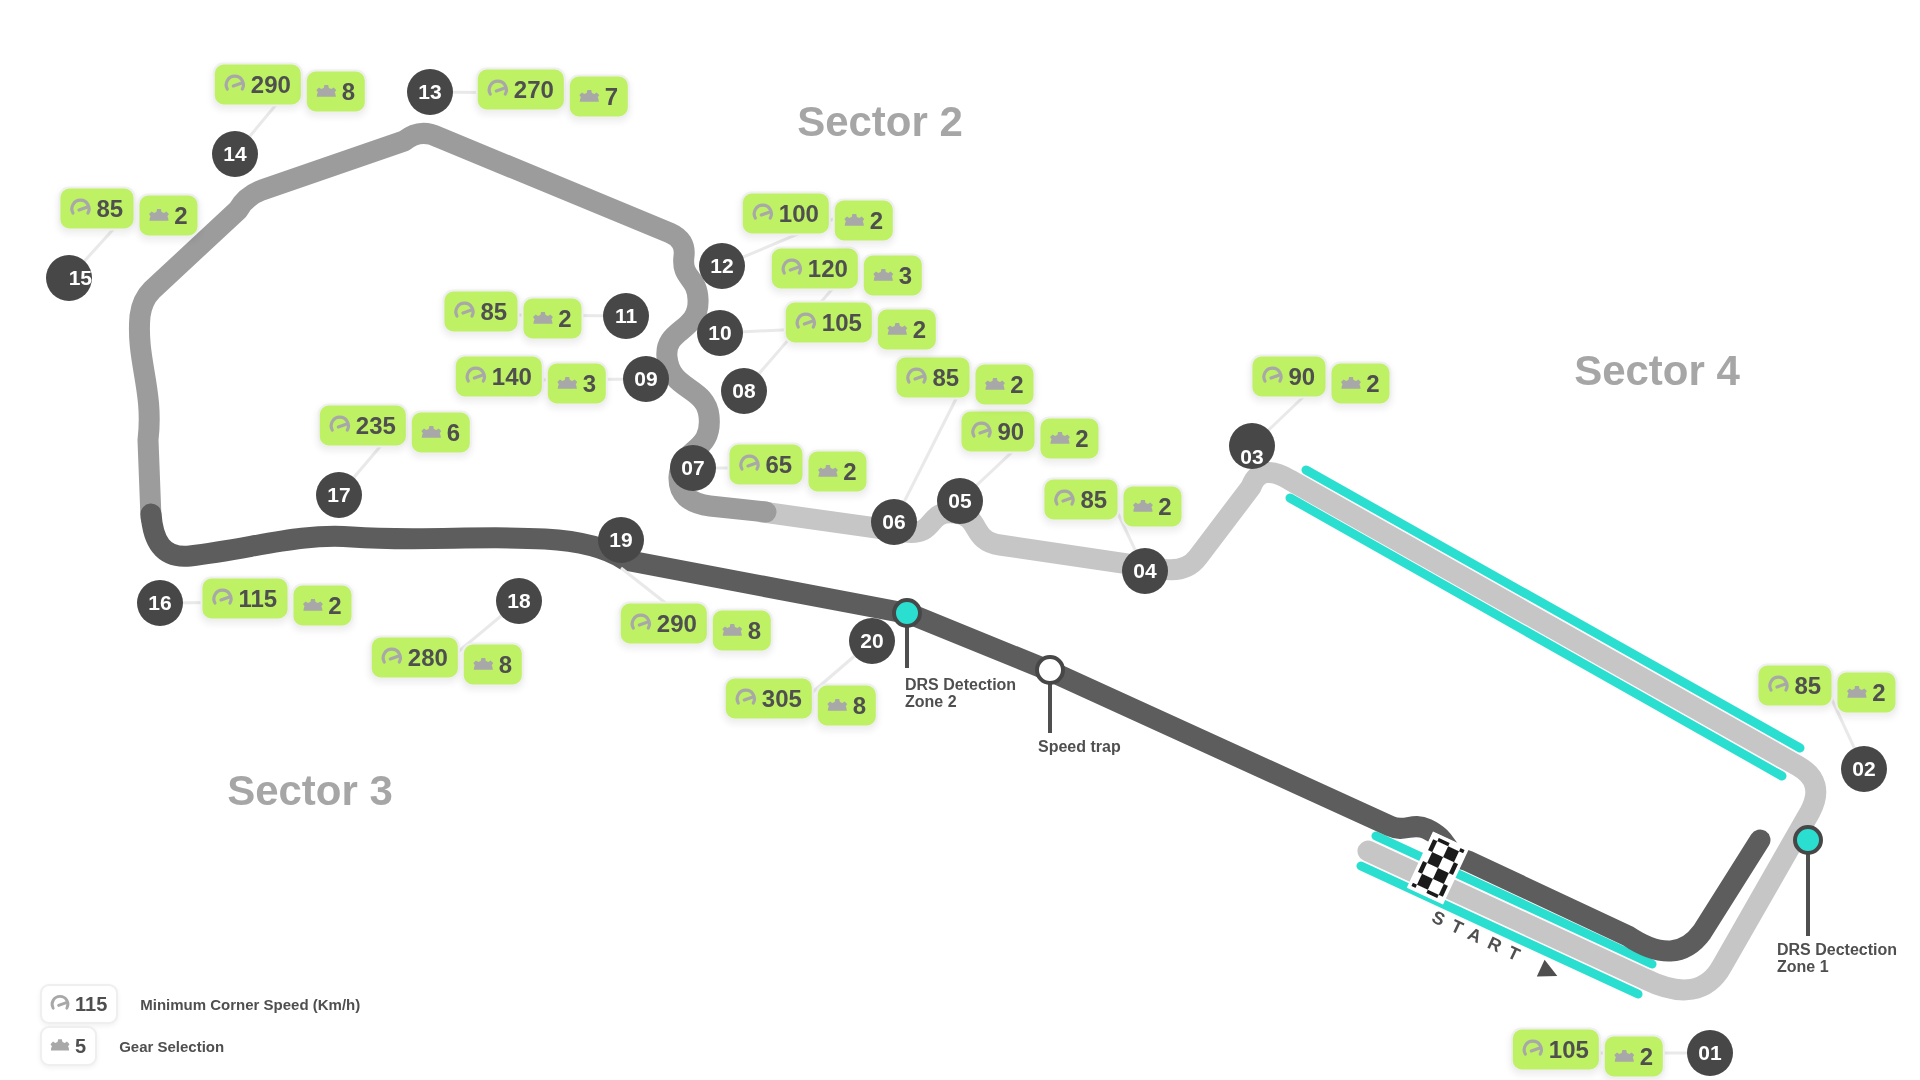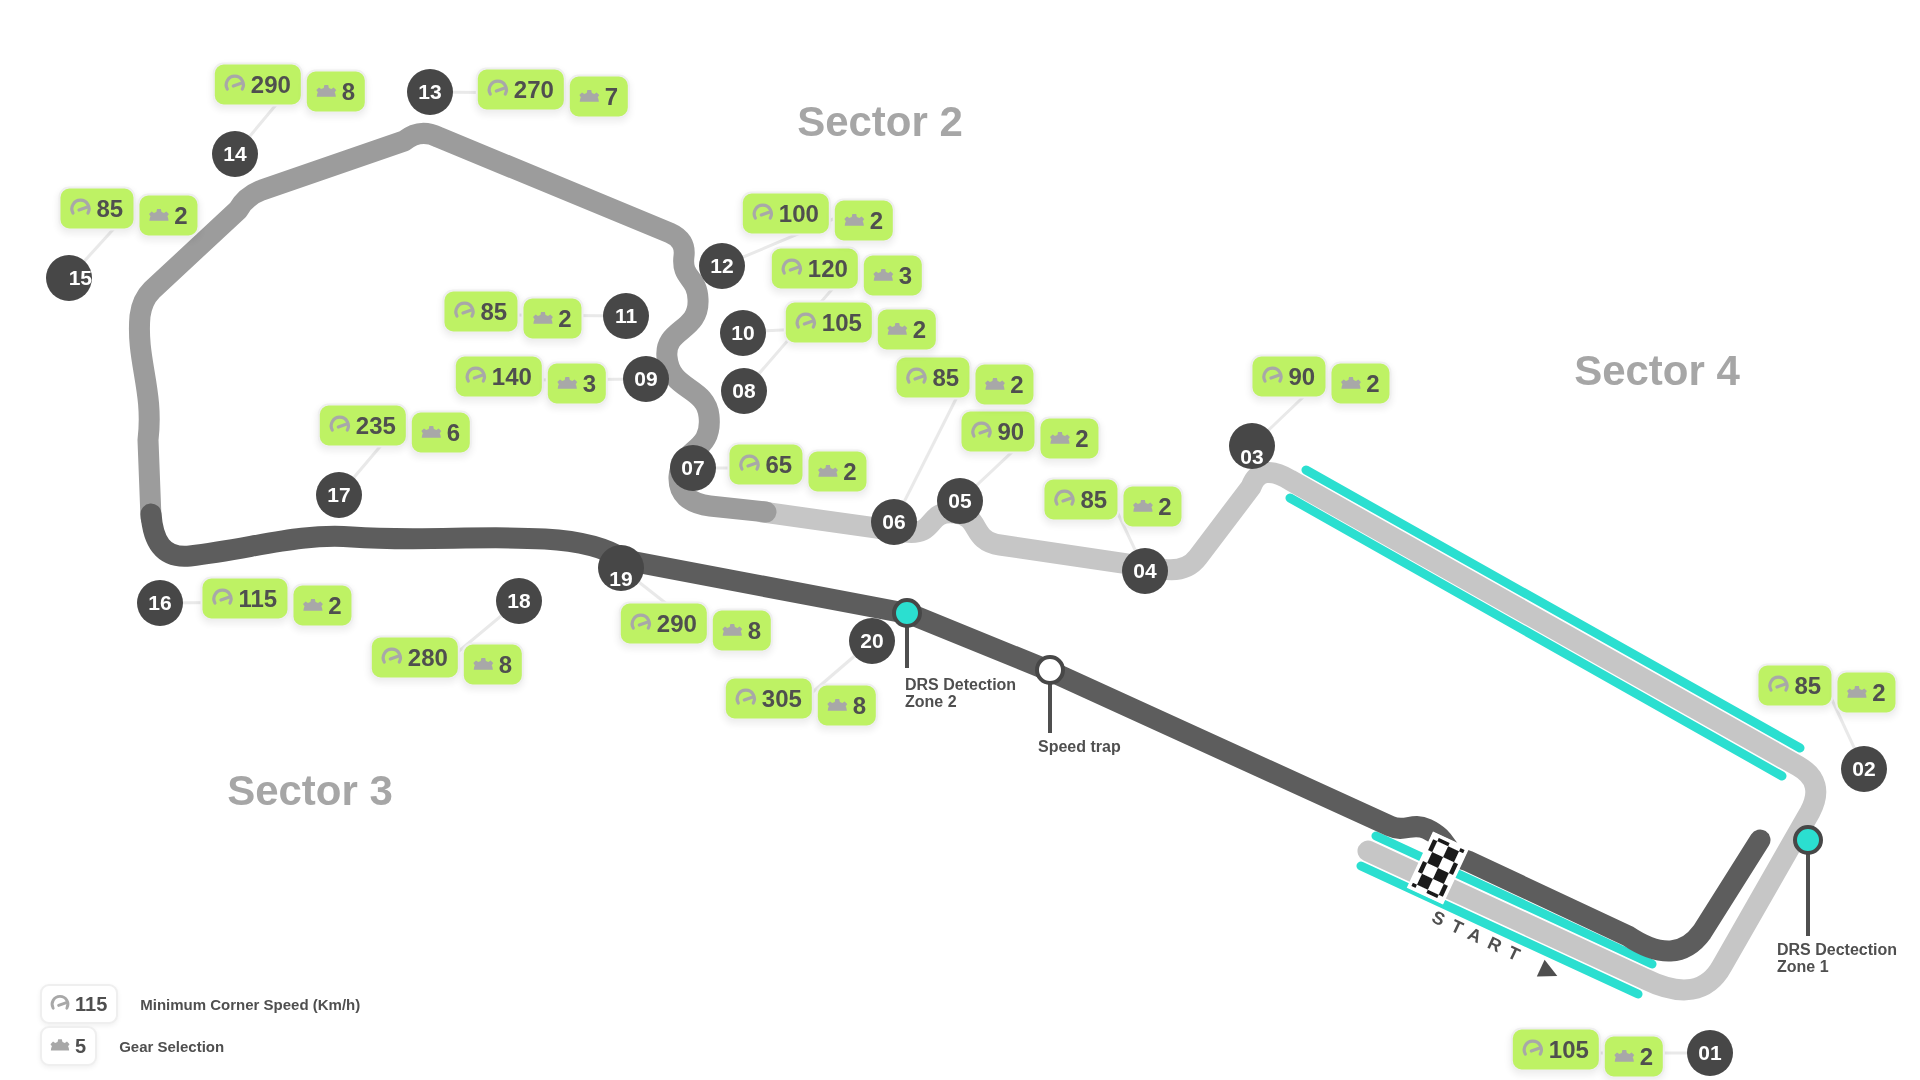--- a/index.html
+++ b/index.html
@@ -314,21 +314,21 @@
         <span class="bval speed-val">140</span>
       </span>
       <span class="bpart gear">
         <svg class="icon" width="23" height="23" viewBox="0 0 24 24">
           <path d="M2 17 a10 10 0 0 1 1.2-4.7 L1.6 10 l2.8-2.8 2.3 1.6 a10 10 0 0 1 2.6-1.1 L10 4.6 h4 l.7 3.1 a10 10 0 0 1 2.6 1.1 l2.3-1.6 L22.4 10 l-1.6 2.3 A10 10 0 0 1 22 17 Z" style="fill:var(--icon)"></path>
         </svg>
         <span class="bval gear-val">3</span>
       </span>
     </div>
 
-    <div class="corner" style="left: 743px; top: 333px; align-items: center;">
+    <div class="corner" style="left: 720px; top: 333px; align-items: center;">
       <span class="corner-num">10</span>
     </div>
 
     <div class="badge" style="left: 861px; top: 326px;">
       <span class="bpart speed">
         <svg class="icon" width="24" height="24" viewBox="0 0 24 24">
           <path d="M4.5 16.5 A 8.6 8.6 0 1 1 19.5 16.5" fill="none" style="stroke:var(--icon)" stroke-width="3.2" stroke-linecap="round"></path>
           <path d="M10.5 13.5 L19 10.5" fill="none" style="stroke:var(--icon)" stroke-width="3.2" stroke-linecap="round"></path>
         </svg>
         <span class="bval speed-val">105</span>
@@ -494,21 +494,21 @@
         <span class="bval speed-val">280</span>
       </span>
       <span class="bpart gear">
         <svg class="icon" width="23" height="23" viewBox="0 0 24 24">
           <path d="M2 17 a10 10 0 0 1 1.2-4.7 L1.6 10 l2.8-2.8 2.3 1.6 a10 10 0 0 1 2.6-1.1 L10 4.6 h4 l.7 3.1 a10 10 0 0 1 2.6 1.1 l2.3-1.6 L22.4 10 l-1.6 2.3 A10 10 0 0 1 22 17 Z" style="fill:var(--icon)"></path>
         </svg>
         <span class="bval gear-val">8</span>
       </span>
     </div>
 
-    <div class="corner" style="left: 621px; top: 568px; align-items: flex-end;">
+    <div class="corner" style="left: 621px; top: 540px;">
       <span class="corner-num">19</span>
     </div>
 
     <div class="badge" style="left: 696px; top: 627px;">
       <span class="bpart speed">
         <svg class="icon" width="24" height="24" viewBox="0 0 24 24">
           <path d="M4.5 16.5 A 8.6 8.6 0 1 1 19.5 16.5" fill="none" style="stroke:var(--icon)" stroke-width="3.2" stroke-linecap="round"></path>
           <path d="M10.5 13.5 L19 10.5" fill="none" style="stroke:var(--icon)" stroke-width="3.2" stroke-linecap="round"></path>
         </svg>
         <span class="bval speed-val">290</span>

